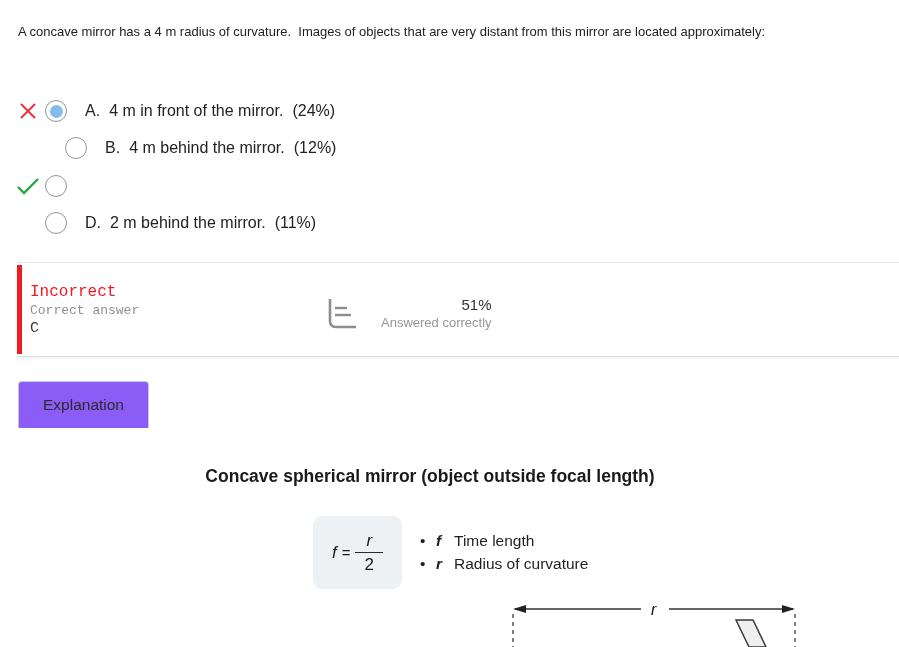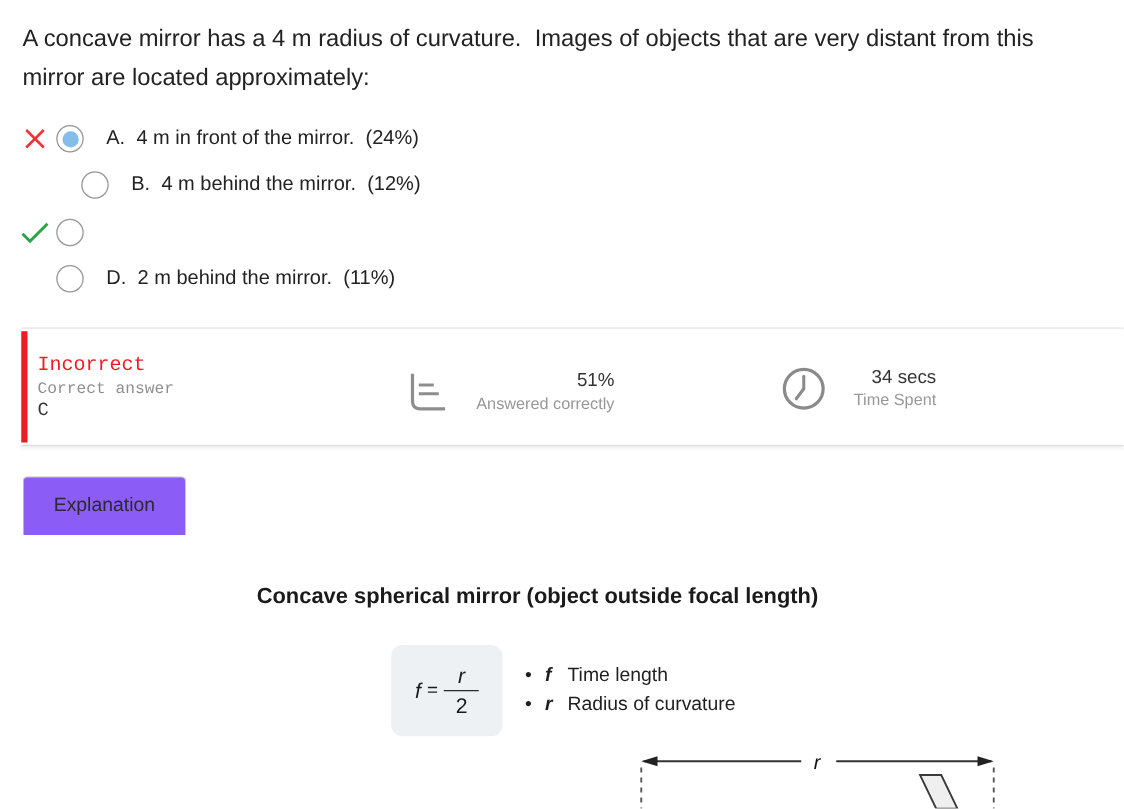--- a/index.html
+++ b/index.html
@@ -5,21 +5,21 @@
   html, body { margin: 0; padding: 0; background: #ffffff; }
   .screen {
     position: relative; width: 899px; height: 647px;
     overflow: hidden; background: #ffffff;
     font-family: "Liberation Sans", sans-serif;
     color: #212529;
   }
   
   .question {
     position: absolute; left: 18px; top: 16px; width: 856px;
-    font-size: 19px; line-height: 31px; color: #222;
+    font-size: 13px; line-height: 31px; color: #222;
     white-space: pre-wrap;
   }
   
   .option-row { position: absolute; left: 0; width: 880px; height: 38px; display: flex; align-items: center; cursor: pointer; }
   .row-a { top: 92px; text-decoration: underline; } .row-b { top: 129px; margin-left: 20px; } .row-c { top: 167px; } .row-d { top: 204px; }
   .mark-slot { position: absolute; left: 16px; width: 24px; height: 24px; display: flex; align-items: center; justify-content: center; }
   .radio {
     position: absolute; left: 45px; width: 22px; height: 22px;
     border: 1.5px solid #949494; border-radius: 50%; background: #fff;
     box-sizing: border-box; display: flex; align-items: center; justify-content: center;
@@ -138,31 +138,20 @@
         <path d="M5,3 V25 Q5,31 11,31 H31" fill="none" stroke="#8e8e8e" stroke-width="2.6"></path>
         <line x1="10" y1="12" x2="22" y2="12" stroke="#8e8e8e" stroke-width="2.4"></line>
         <line x1="10" y1="19" x2="26" y2="19" stroke="#8e8e8e" stroke-width="2.4"></line>
       </svg>
       <div class="stat-text">
         <div class="stat-value">51%</div>
         <div class="stat-label">Answered correctly</div>
       </div>
     </div>
 
-    <div class="stat-right">
-      <svg width="36" height="36" viewBox="0 0 36 36">
-        <circle cx="18" cy="18" r="15.5" fill="none" stroke="#8a8a8a" stroke-width="2.6"></circle>
-        <line x1="18" y1="18" x2="18" y2="8" stroke="#8a8a8a" stroke-width="2.4" stroke-linecap="round"></line>
-        <line x1="18" y1="18" x2="12" y2="26" stroke="#8a8a8a" stroke-width="2.4" stroke-linecap="round"></line>
-      </svg>
-      <div class="stat-text">
-        <div class="stat-value">34 secs</div>
-        <div class="stat-label">Time Spent</div>
-      </div>
-    </div>
   </div>
 
   <div class="tab">
     <span>Explanation</span>
   </div>
 
   <div class="exp-title">Concave spherical mirror (object outside focal length)</div>
 
   <div class="formula-box">
     <span class="formula">

